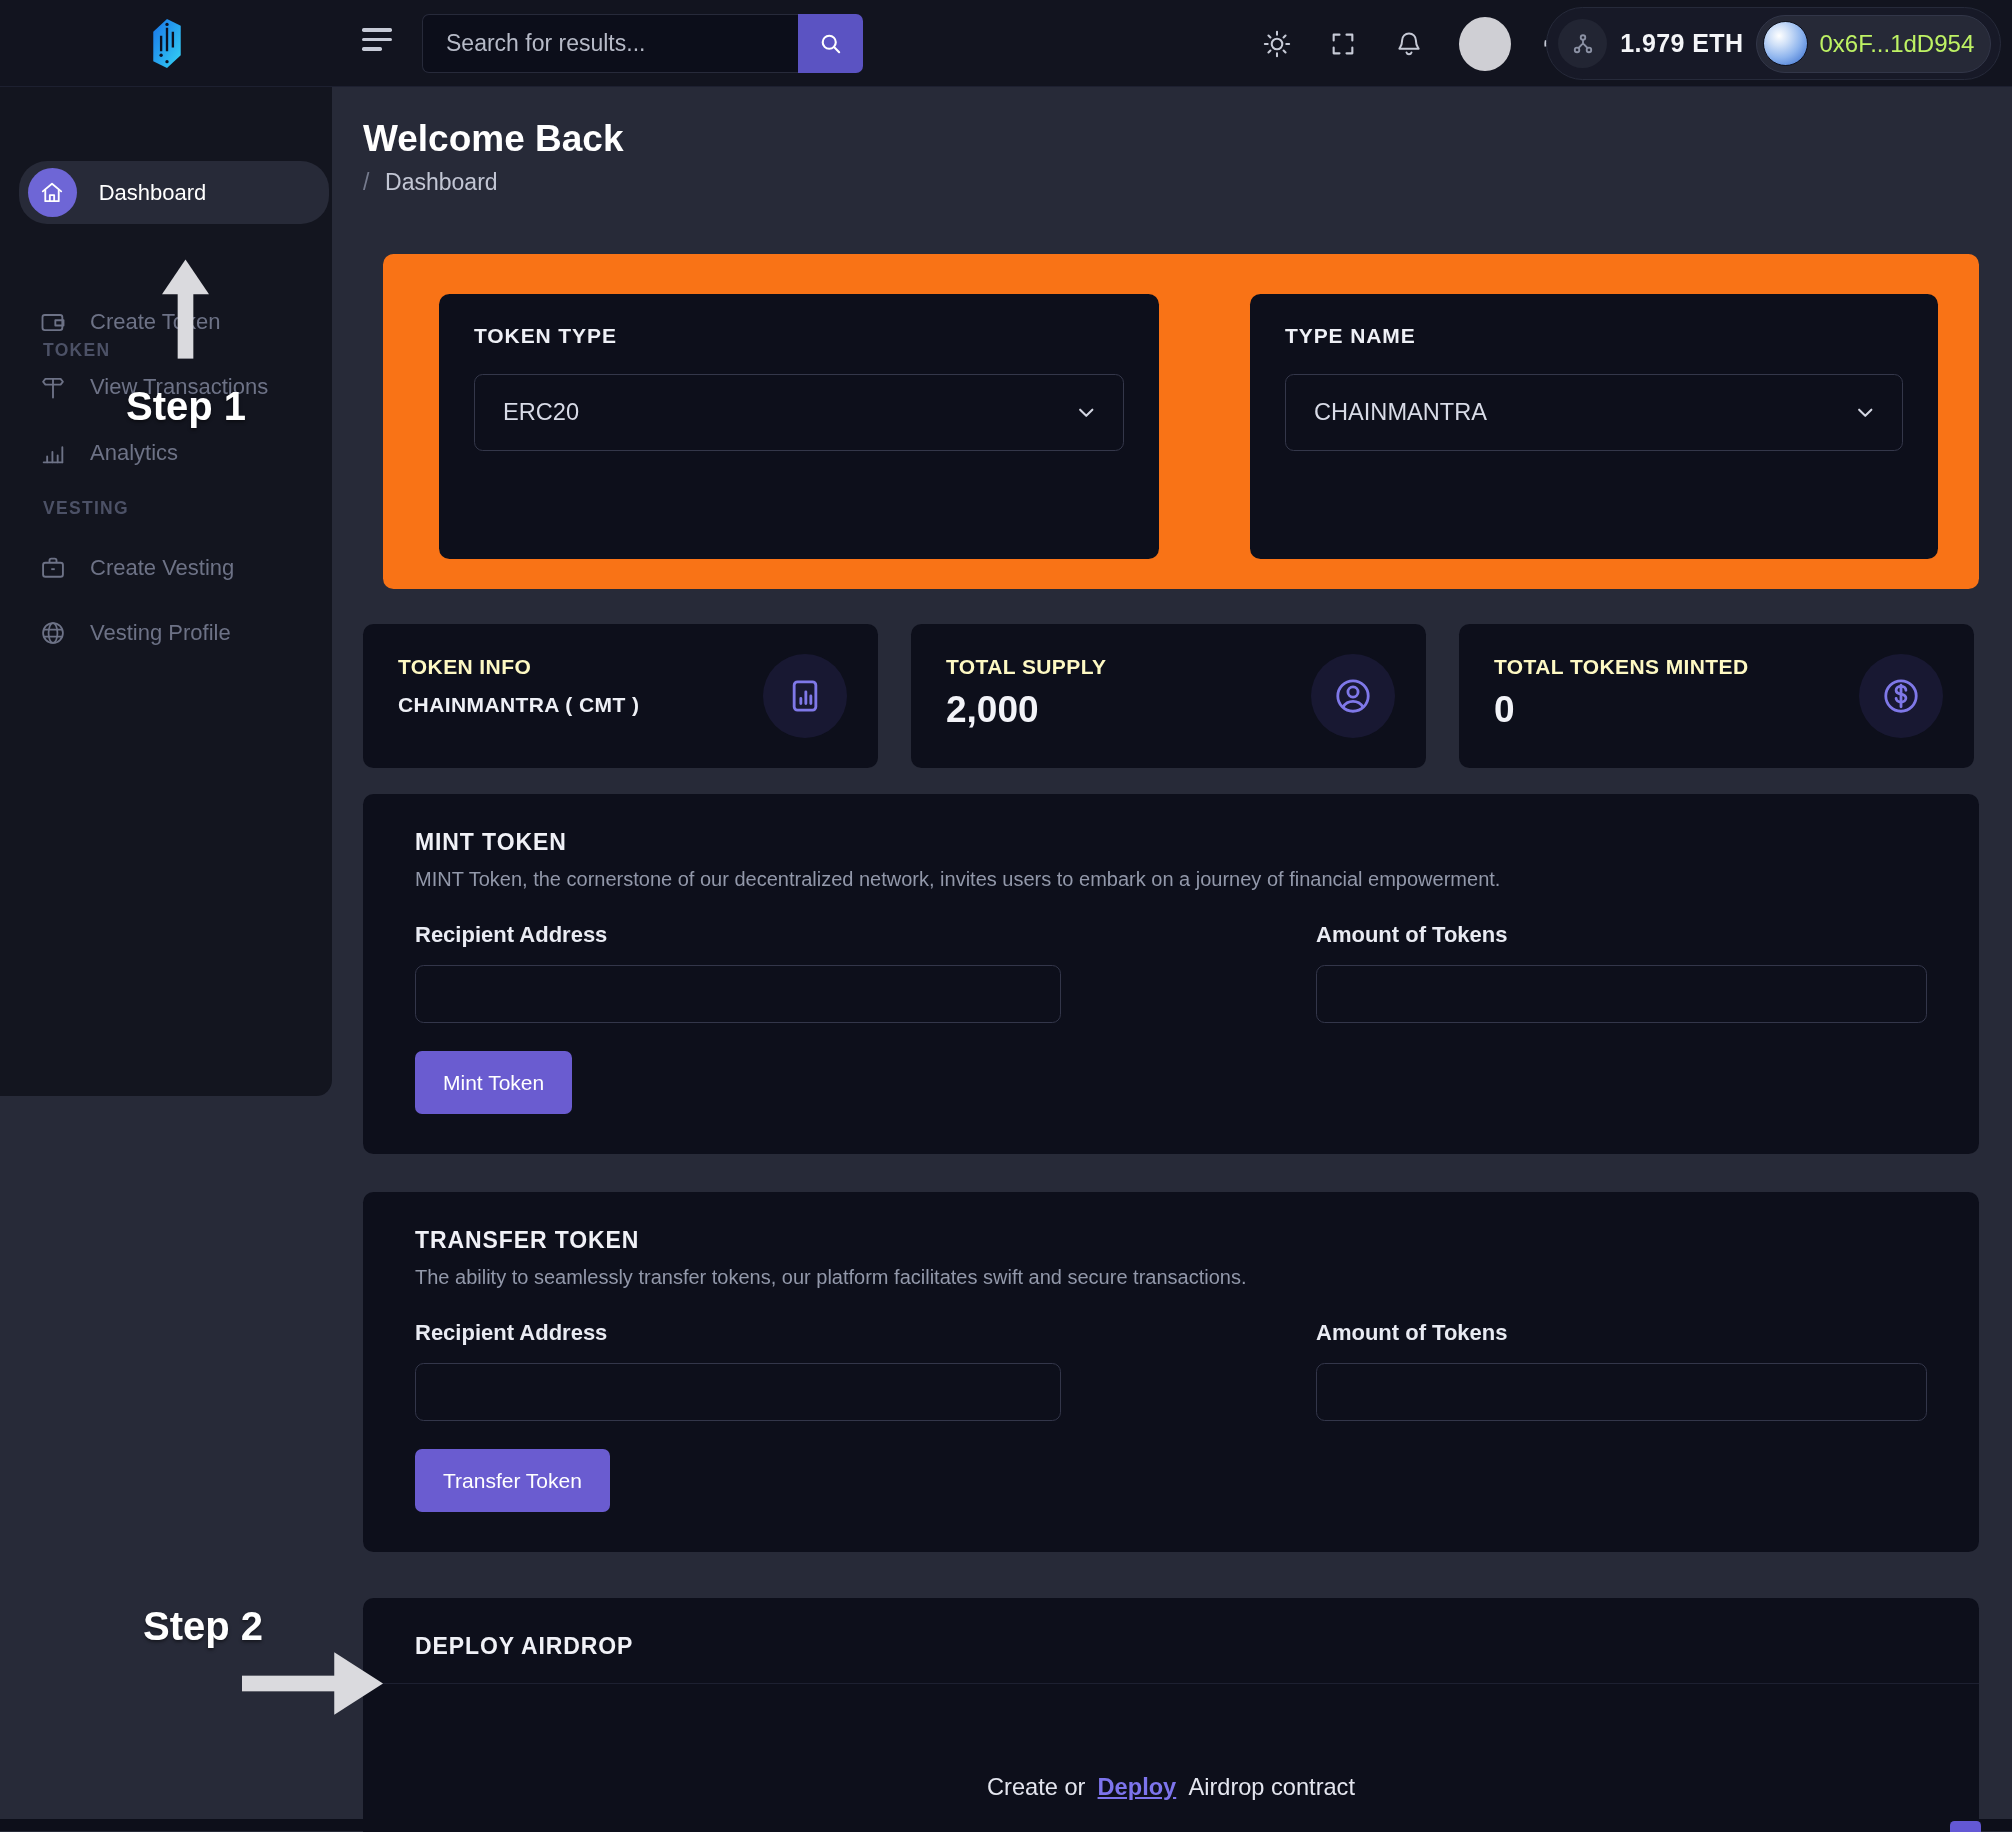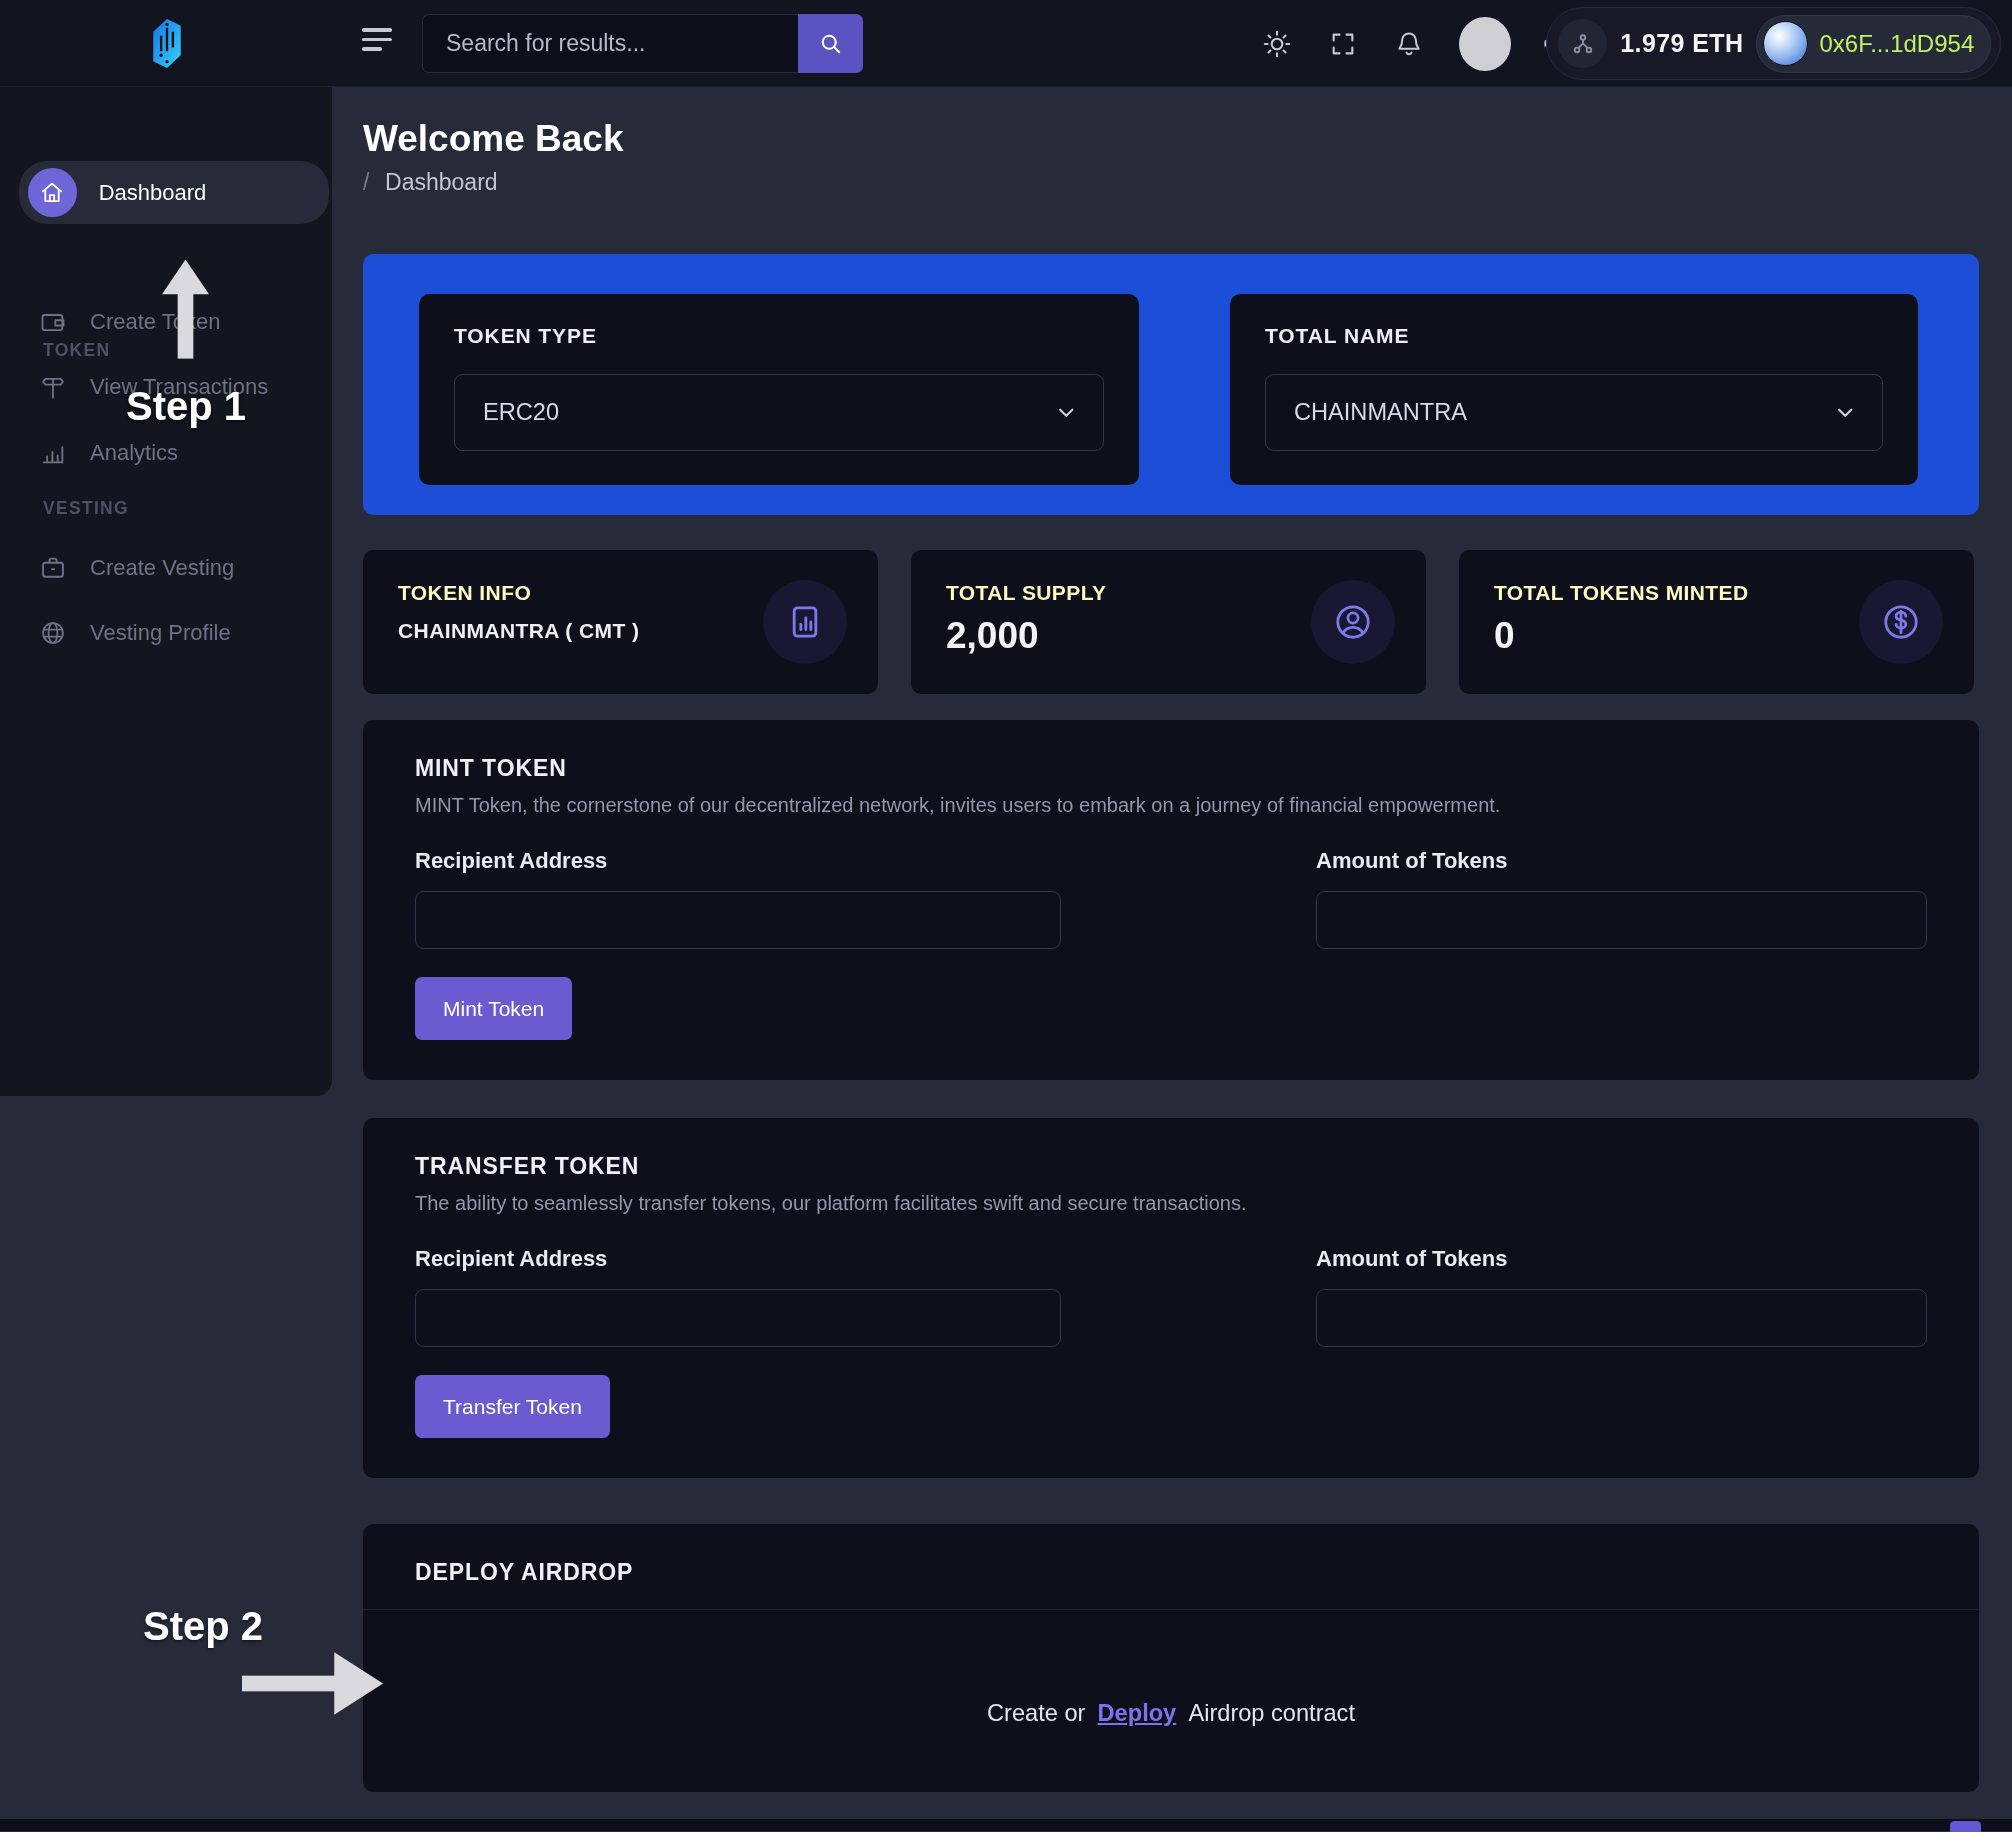--- a/index.html
+++ b/index.html
@@ -76,23 +76,24 @@
   .side-item .lbl { position:absolute; left:90px; font-size:22px; color:#6d7286; }
 
   
   .main { position:absolute; left:332px; top:87px; width:1680px; padding:0 33px 0 31px; z-index:1; }
   .page-title { margin-top:33px; font-size:37px; line-height:38px; font-weight:bold; color:#ffffff; }
   .breadcrumb { margin-top:10.5px; font-size:23px; line-height:26px; display:flex; gap:15.7px; }
   .breadcrumb .sep { color:#767b8e; }
   .breadcrumb .crumb { color:#c2c6d4; cursor:pointer; }
 
   .banner {
-    margin-top:59px; height:261px; border-radius:10.5px; background:#1d4ed8;
+    margin-top:59px; height:335px; border-radius:10.5px; background:#f97316;
     display:grid; grid-template-columns:720px 688px; column-gap:91px;
     padding:40px 58px 30px 56px;
+    margin-left:20px;
   }
   .banner-card { background:#0d0f1b; border-radius:10.5px; padding:30px 35px; }
   .banner-card .bc-label { font-size:21px; font-weight:bold; letter-spacing:0.9px; color:#eef0f6; }
   .selectbox {
     margin-top:26px; height:77px; border:0.9px solid #34374a; border-radius:8.7px;
     display:flex; align-items:center; justify-content:space-between; padding:0 24.5px 0 28px; cursor:pointer;
   }
   .selectbox .val { font-size:23.6px; color:#d8dbe7; }
 
   .stats { margin-top:35px; display:grid; grid-template-columns:515px 515px 515px; column-gap:33px; }
@@ -328,21 +329,21 @@
       <div class="selectbox">
         <span class="val">ERC20</span>
         <span>
           <svg width="24.5" height="24.5" viewBox="0 0 24 24" fill="none" stroke="#d3d6e2" stroke-width="2" stroke-linecap="round" stroke-linejoin="round">
             <path d="m6 9.5 6 6 6-6"></path>
           </svg>
         </span>
       </div>
     </div>
     <div class="banner-card">
-      <div class="bc-label">TOTAL NAME</div>
+      <div class="bc-label">TYPE NAME</div>
       <div class="selectbox">
         <span class="val">CHAINMANTRA</span>
         <span>
           <svg width="24.5" height="24.5" viewBox="0 0 24 24" fill="none" stroke="#d3d6e2" stroke-width="2" stroke-linecap="round" stroke-linejoin="round">
             <path d="m6 9.5 6 6 6-6"></path>
           </svg>
         </span>
       </div>
     </div>
   </div>

